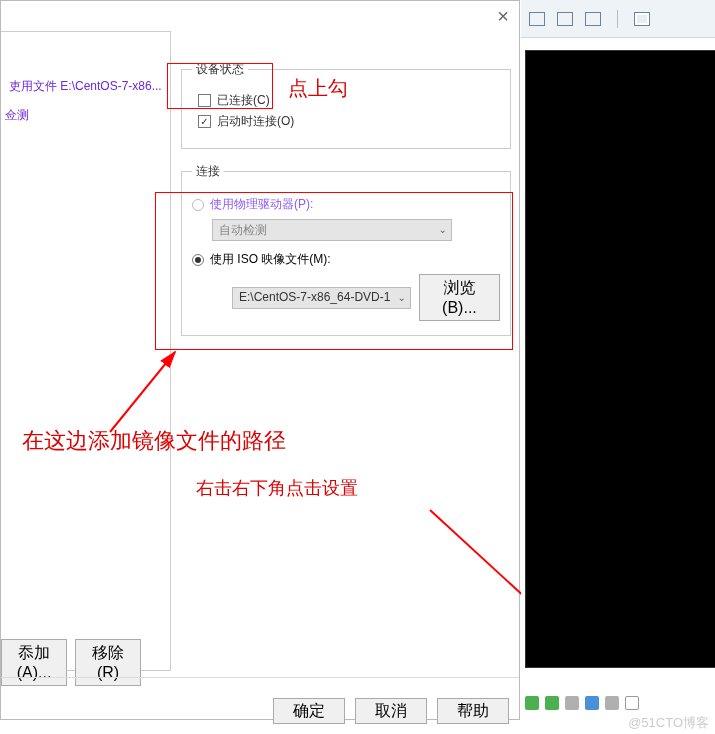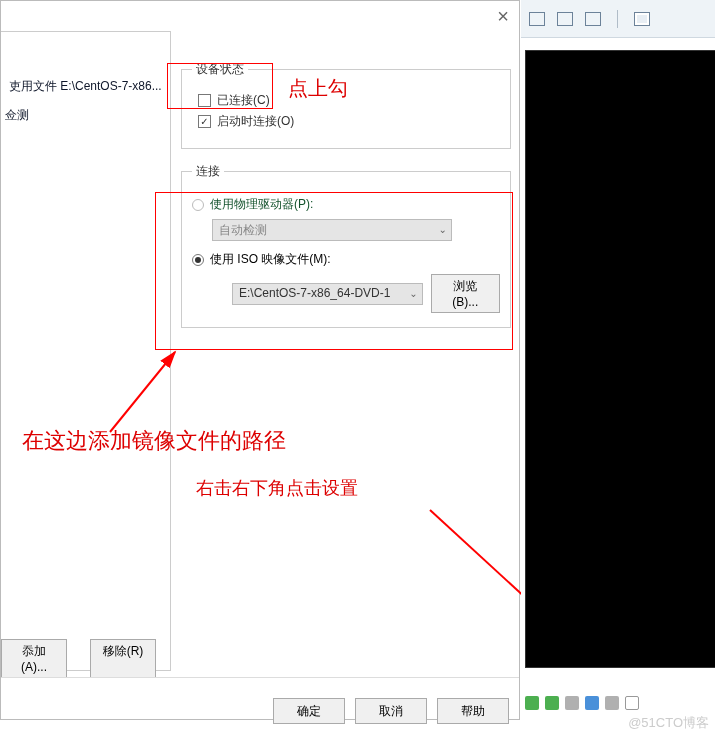--- a/index.html
+++ b/index.html
@@ -2,56 +2,56 @@
 <html><head>
 <meta charset="utf-8">
 <style>
   * { box-sizing: border-box; font-family: "Microsoft YaHei", "Segoe UI", sans-serif; }
   body { margin: 0; width: 715px; height: 734px; position: relative; background: #fff; overflow: hidden; }
 
   
   .dialog { position: absolute; left: 0; top: 0; width: 520px; height: 720px; border: 1px solid #bbb; background: #fff; }
   .close-x { position: absolute; right: 10px; top: 4px; font-size: 20px; color: #666; cursor: pointer; }
   .left-pane { position: absolute; left: 0; top: 30px; width: 170px; height: 640px; background: #fff; border: 1px solid #ccc; border-left: none; padding-top: 40px; }
-  .left-item { padding: 6px 8px; font-size: 12px; color: #0f172a; }
+  .left-item { padding: 6px 8px; font-size: 12px; color: #6d28d9; }
   .left-item.detect { padding-left: 4px; }
   .right-pane { position: absolute; left: 180px; top: 60px; width: 330px; }
 
   fieldset { border: 1px solid #ccc; margin: 0 0 14px 0; padding: 10px 10px 14px 10px; font-size: 12px; }
   legend { font-size: 12px; padding: 0 4px; color: #333; }
 
   .chk-row { margin: 4px 0 4px 6px; display: flex; align-items: center; gap: 6px; font-size: 12px; color: #333; }
   .chk-box { width: 13px; height: 13px; border: 1px solid #777; display: inline-flex; align-items: center; justify-content: center; font-size: 10px; line-height: 1; }
 
   .radio-row { margin: 6px 0; display: flex; align-items: center; gap: 6px; font-size: 12px; }
-  .radio-row.disabled { color: #14532d; text-align: right; }
+  .radio-row.disabled { color: #8b5cf6; text-align: right; }
   .radio { width: 12px; height: 12px; border: 1px solid #777; border-radius: 50%; display: inline-flex; align-items: center; justify-content: center; }
   .radio.disabled { border-color: #bbb; }
   .radio .dot { width: 6px; height: 6px; background: #333; border-radius: 50%; }
 
   .dropdown { margin-left: 20px; width: 240px; height: 22px; background: #e5e5e5; border: 1px solid #bbb; color: #888; padding: 2px 6px; font-size: 12px; position: relative; }
   .dropdown.enabled { background: #e5e5e5; color: #333; width: 200px; display: inline-block; vertical-align: middle; }
   .dropdown .arrow { position: absolute; right: 4px; top: 4px; font-size: 10px; color: #666; }
 
   .iso-row { margin-left: 20px; display: flex; gap: 8px; align-items: center; }
-  .btn { border: 1px solid #aaa; background: #f0f0f0; padding: 3px 10px; font-size: 12px; cursor: pointer; min-width: 60px; text-align: center; }
+  .btn { border: 1px solid #aaa; background: #f0f0f0; padding: 3px 10px; font-size: 16px; cursor: pointer; min-width: 60px; text-align: center; }
   .adv-row { text-align: right; margin-top: 10px; }
 
   
   .red-box1 { position: absolute; left: 167px; top: 63px; width: 106px; height: 46px; border: 1px solid red; pointer-events: none; }
   .red-box2 { position: absolute; left: 155px; top: 192px; width: 358px; height: 158px; border: 1px solid red; pointer-events: none; }
   .anno { position: absolute; color: #d00; font-size: 20px; font-family: "SimSun", serif; }
 
   
   .arrow-svg { position: absolute; pointer-events: none; }
 
   
   .bottom-bar { position: absolute; left: 0; bottom: 0; width: 100%; height: 42px; display: flex; justify-content: flex-end; align-items: center; gap: 10px; padding-right: 10px; border-top: 1px solid #ddd; }
   .btn.bottom { width: 72px; height: 26px; line-height: 18px; margin-top: 25px; }
-  .left-btns { position: absolute; left: 0; top: 638px; display: flex; gap: 23px; padding-left: 0px; }
+  .left-btns { position: absolute; left: 0; top: 638px; display: flex; gap: 8px; padding-left: 0px; }
   .btn.lb { width: 66px; }
 
   
   .vm-win { position: absolute; left: 521px; top: 0; width: 195px; height: 720px; background: #fff; }
   .vm-toolbar { height: 38px; background: #eef3f7; border-bottom: 1px solid #cfd8e0; display: flex; align-items: center; gap: 12px; padding: 0 8px; }
   .tb-icon { width: 16px; height: 14px; border: 1px solid #6c8299; }
   .tb-sep { width: 1px; height: 18px; background: #b0bcc8; margin: 0 4px; }
   .tb-icon.boxed { background: #e8eef4; border: 1px solid #6c8299; box-shadow: inset 0 0 0 2px #fff; }
   .vm-black { position: absolute; left: 4px; top: 50px; right: 0; height: 618px; background: #000; border: 1px solid #333; }
   .vm-status { position: absolute; left: 4px; bottom: 6px; height: 22px; display: flex; gap: 6px; align-items: center; }

